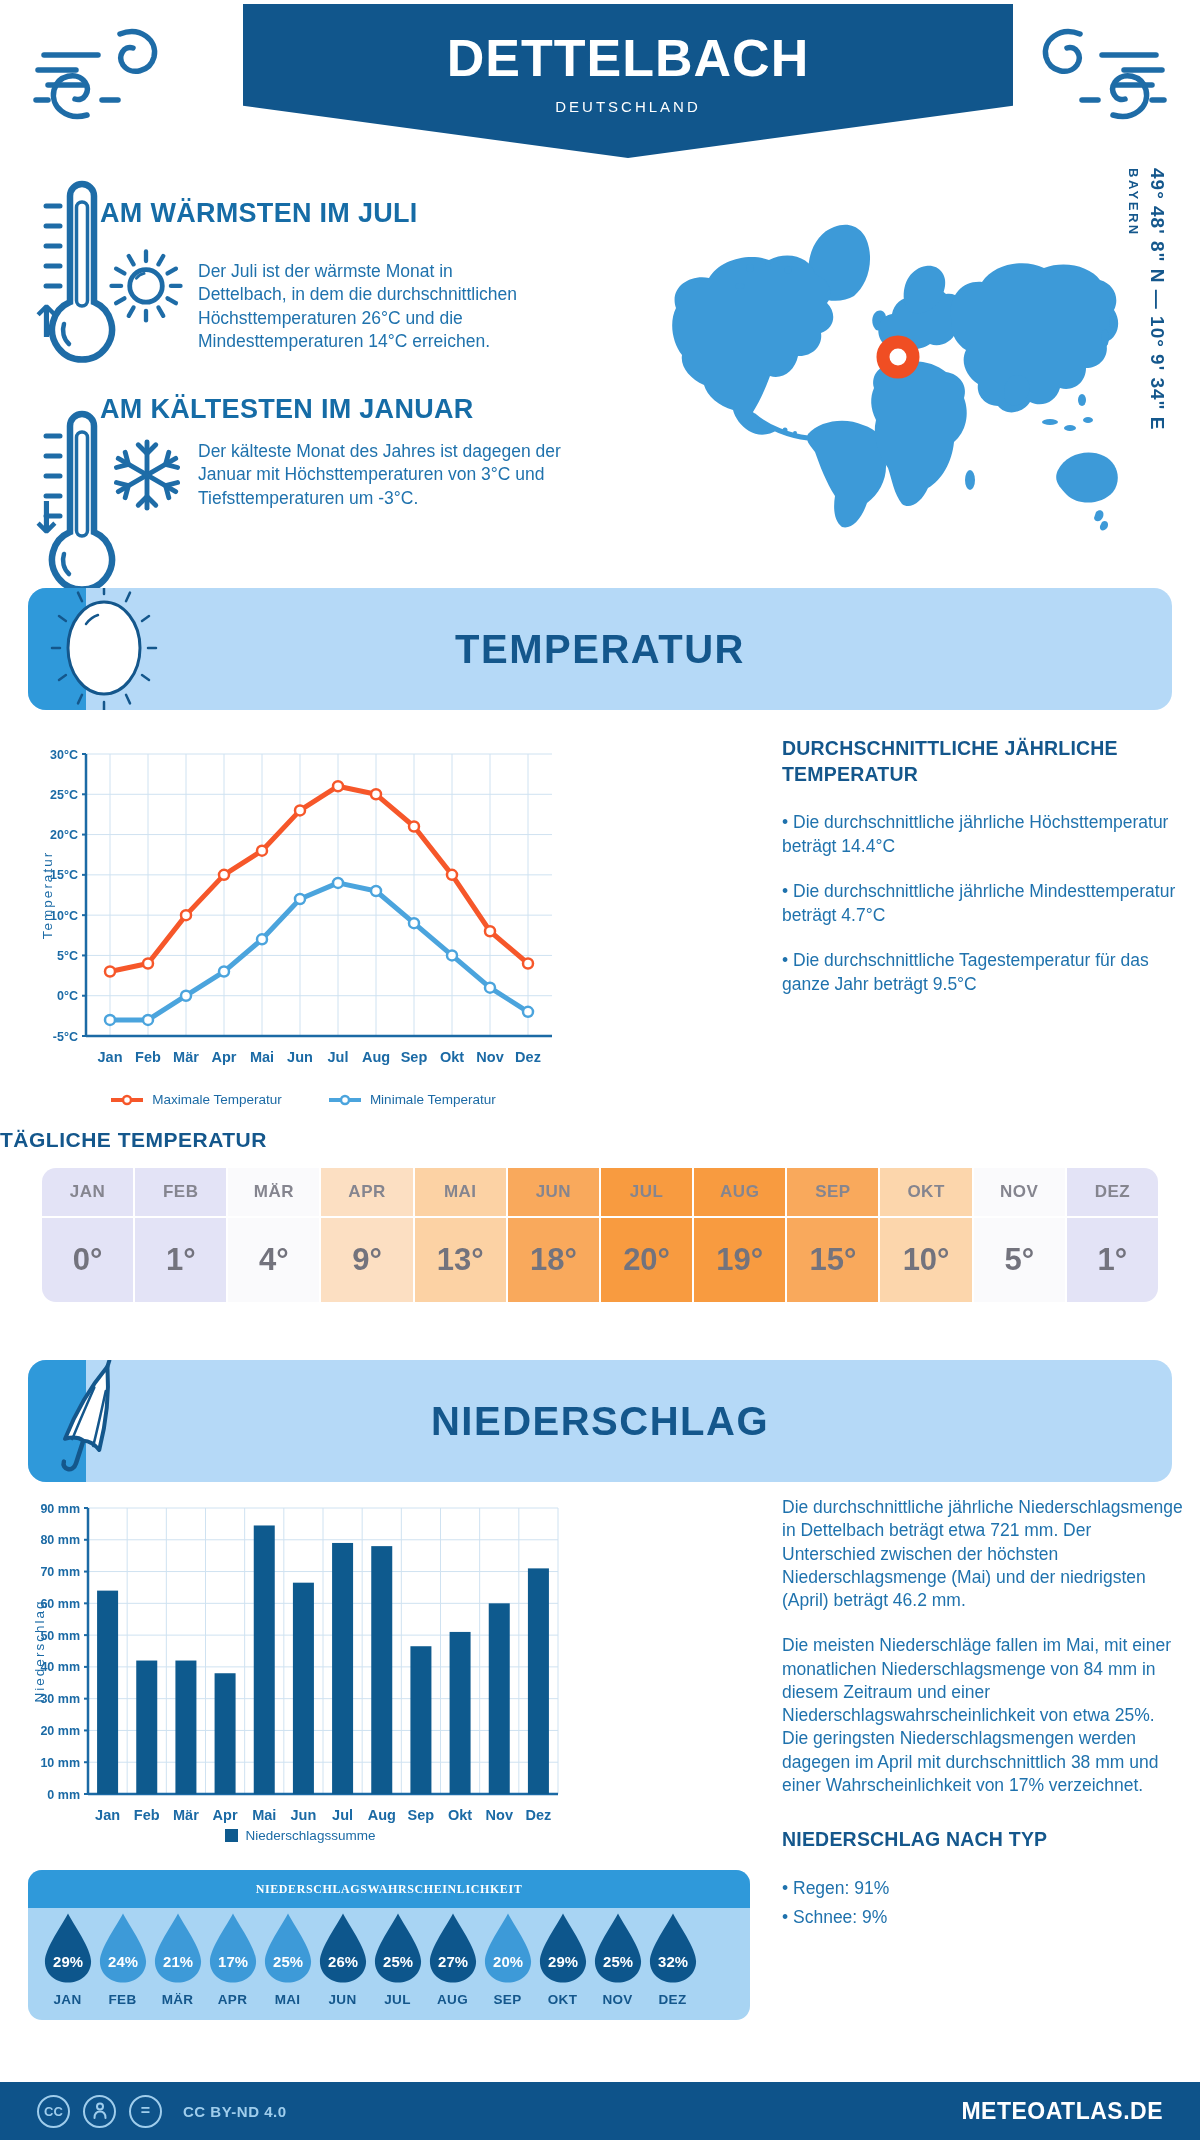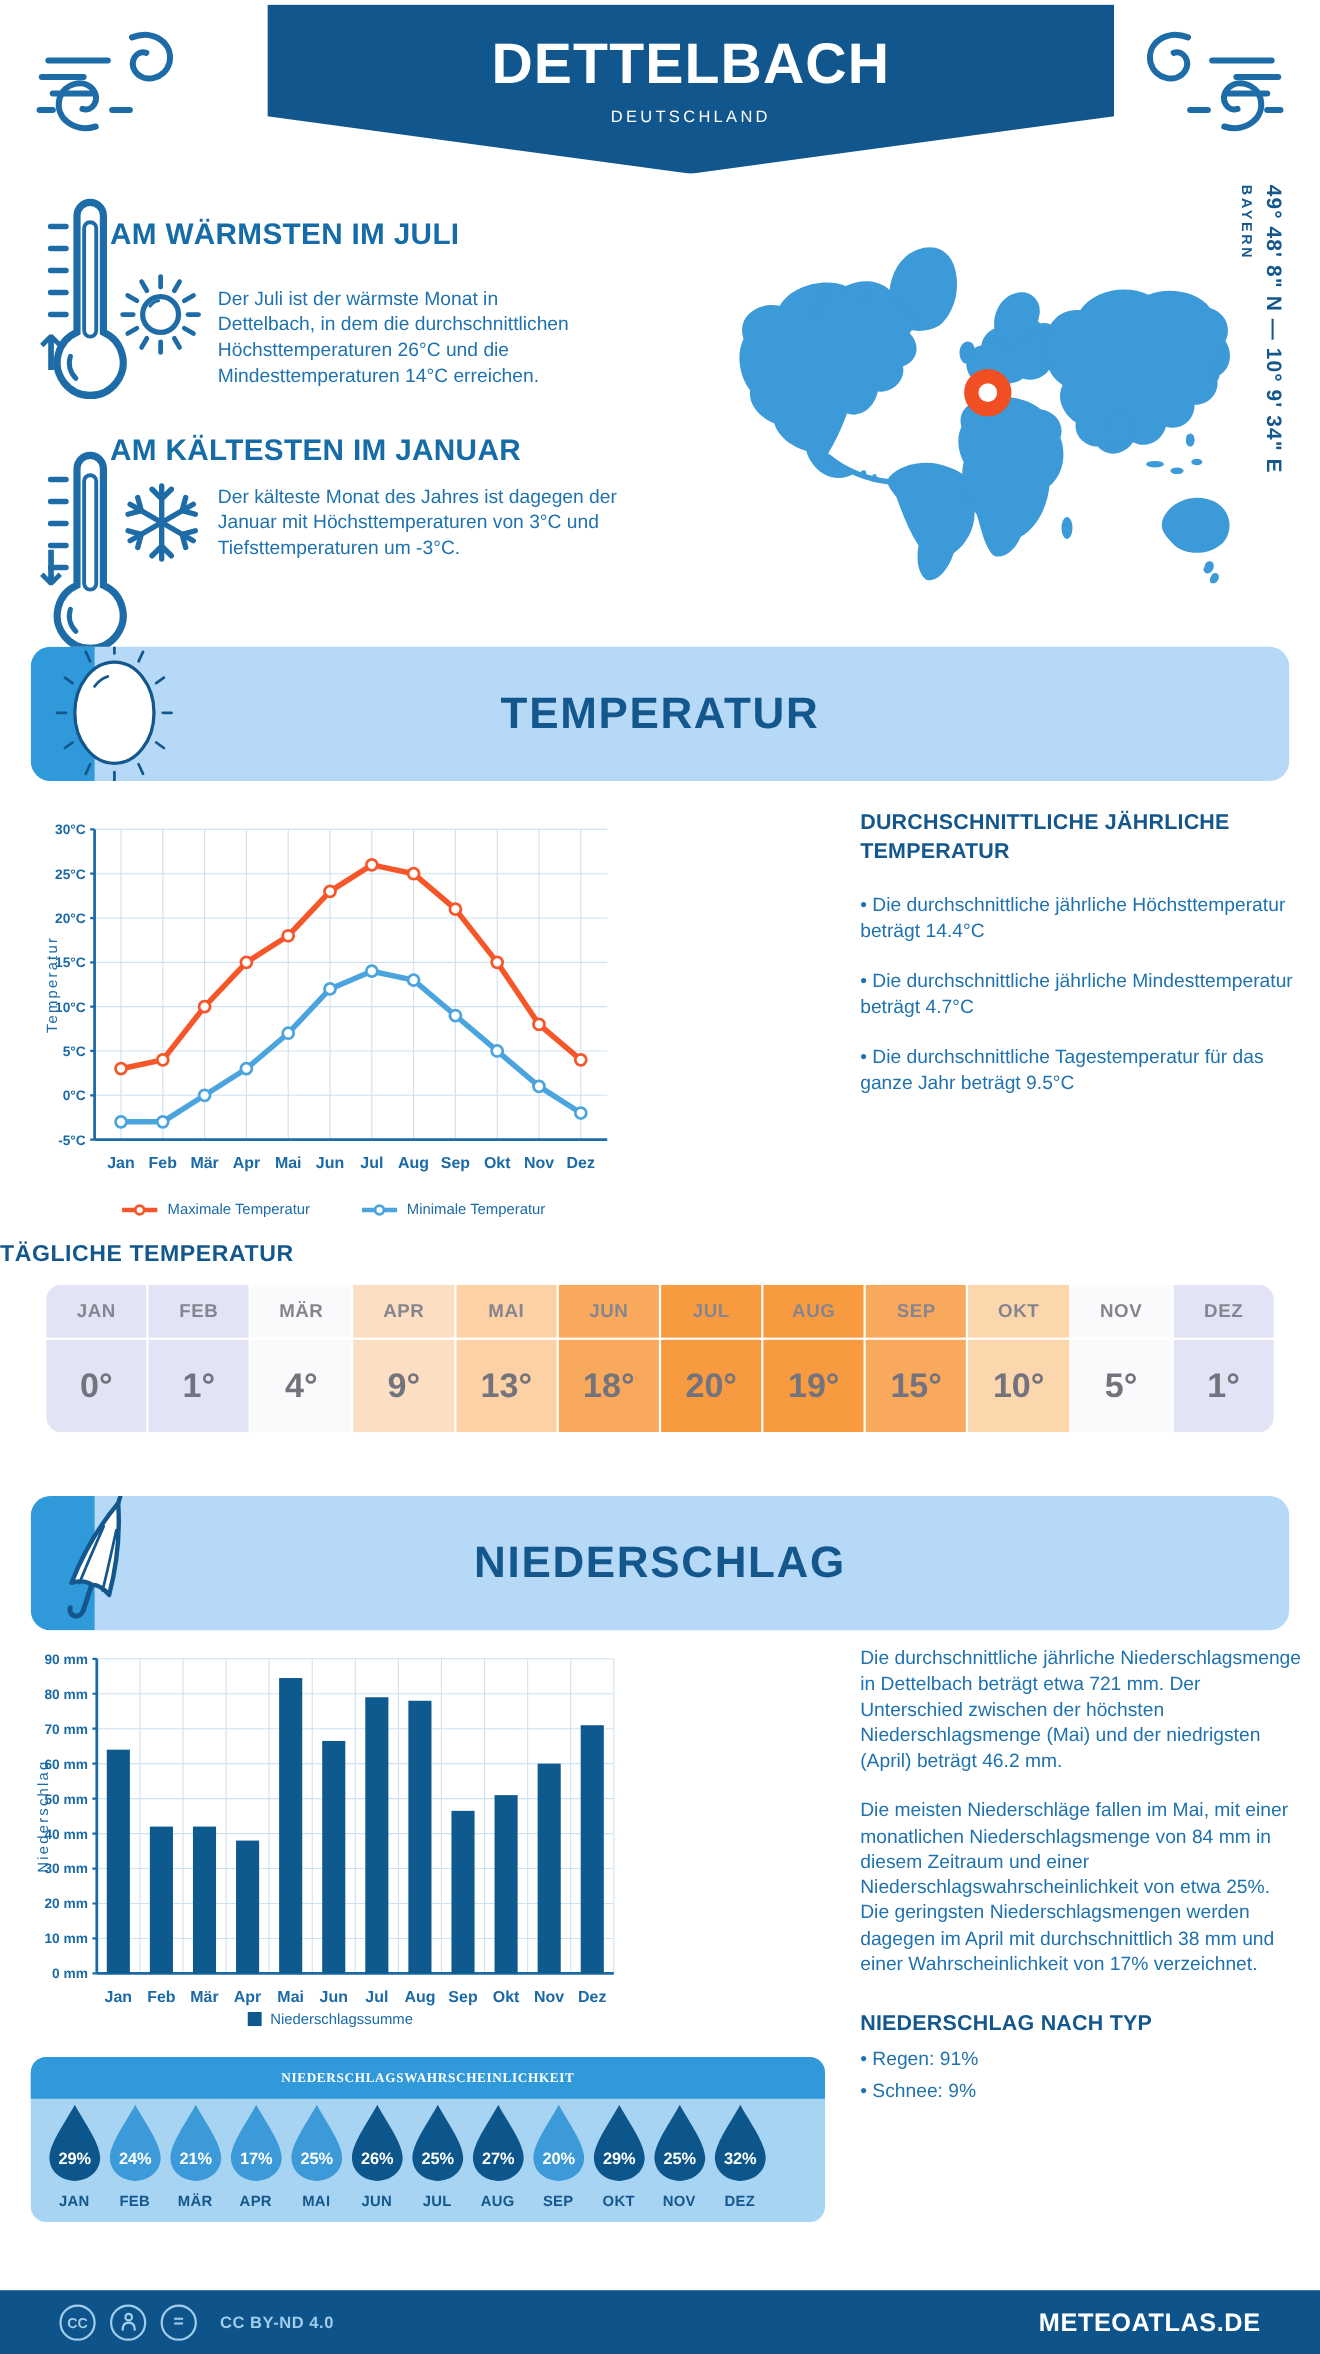--- a/index.html
+++ b/index.html
@@ -62,21 +62,21 @@
 
   
   .aside{position:absolute;width:402px;}
   .temp-aside{left:782px;top:736px;}
   .precip-aside{left:782px;top:1496px;}
   .aside-title{font-size:19.5px;font-weight:bold;color:var(--banner-title);line-height:1.32;
     margin-bottom:24px;letter-spacing:.2px;}
   .bullet{font-size:17.5px;color:var(--blue-text);line-height:1.34;margin-bottom:22px;}
   .bullet::before{content:"• ";}
   .para{font-size:17.5px;color:var(--blue-text);line-height:1.33;margin-bottom:22px;}
-  .type-title{margin-top:30px;margin-bottom:7px;}
+  .type-title{margin-top:30px;margin-bottom:24px;}
   .type-bullet{margin-bottom:6px;}
 
   
   .daily-title{position:absolute;left:0;width:1200px;top:1128px;text-align:left;font-size:21px;
     font-weight:bold;color:var(--banner-title);letter-spacing:.5px;}
   .daily-table{position:absolute;left:42px;top:1168px;width:1116px;display:grid;
     grid-template-columns:repeat(12,1fr);grid-auto-rows:48px 84px;gap:2px;border-radius:14px;
     overflow:hidden;background:#fff;}
   .dt-month{display:flex;align-items:center;justify-content:center;font-weight:bold;font-size:17px;
     color:var(--cell-month-text);letter-spacing:.5px;}
@@ -87,21 +87,21 @@
   .prob-box{position:absolute;left:28px;top:1870px;width:722px;height:150px;background:var(--prob-bg);
     border-radius:14px;}
   .prob-title{height:38px;background:var(--banner-band);border-radius:14px 14px 0 0;color:#fff;
     font-weight:bold;font-size:12px;display:flex;align-items:center;justify-content:center;letter-spacing:.6px;font-family:Liberation Serif, serif;}
   .droplet-row{display:flex;padding:2px 12px 0;}
   .droplet-item{width:55px;text-align:center;}
   .droplet-month{font-size:13.5px;font-weight:bold;color:var(--banner-title);margin-top:2px;letter-spacing:.3px;}
 
   
   .footer{position:absolute;left:0;top:2082px;width:1200px;height:58px;background:var(--footer-bg);
-    display:flex;align-items:center;justify-content:space-between;padding:0 54px;box-sizing:border-box;}
+    display:flex;align-items:center;justify-content:space-between;padding:0 37px;box-sizing:border-box;}
   .cc-group{display:flex;align-items:center;gap:13px;}
   .cc-circle{width:33px;height:33px;border:2.5px solid var(--footer-fg);border-radius:50%;
     display:flex;align-items:center;justify-content:center;color:var(--footer-fg);font-weight:bold;
     font-size:13px;box-sizing:border-box;}
   .cc-text{color:var(--footer-fg);font-weight:bold;font-size:15px;letter-spacing:.5px;margin-left:8px;}
   .site{color:#fff;font-weight:bold;font-size:23px;letter-spacing:.5px;}
 </style>
 </head>
 <body>
 

